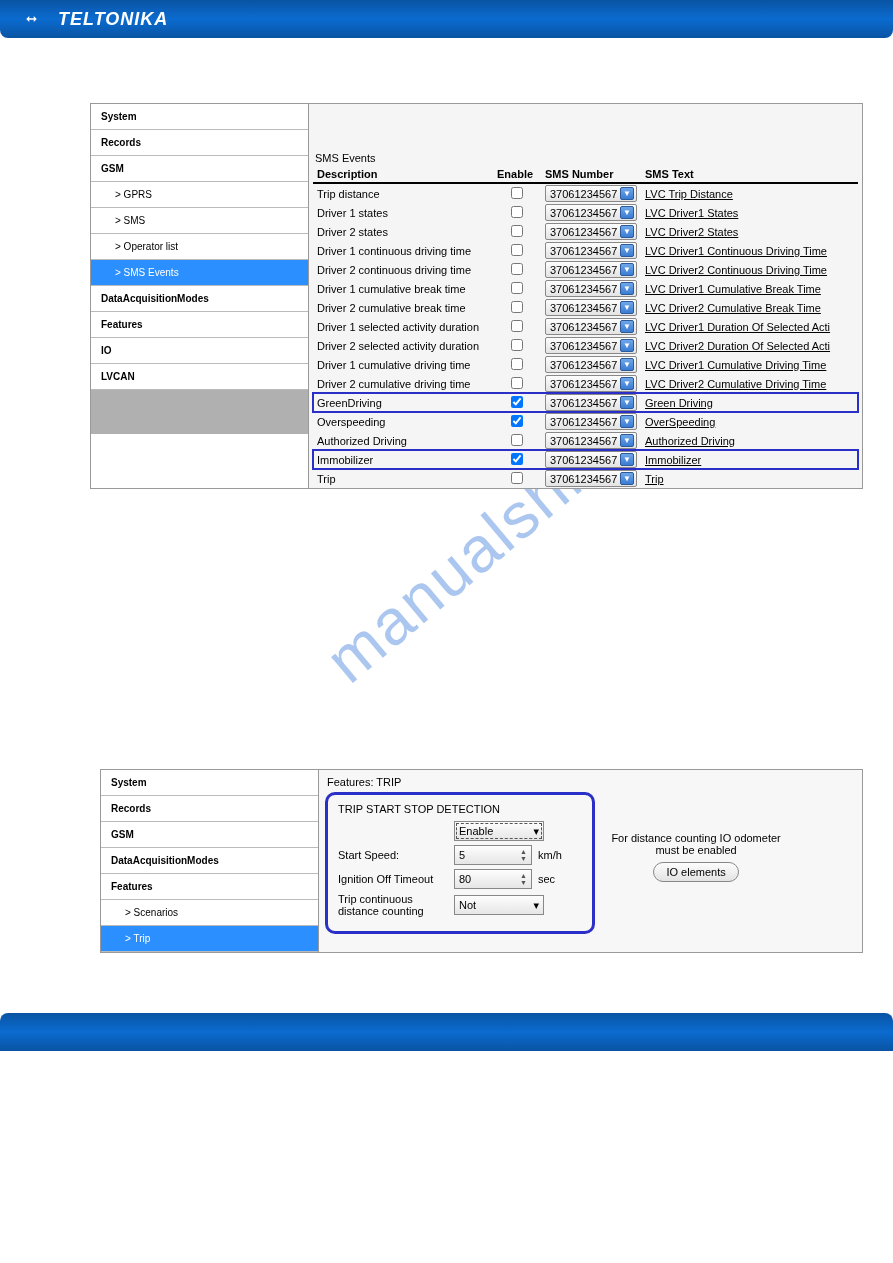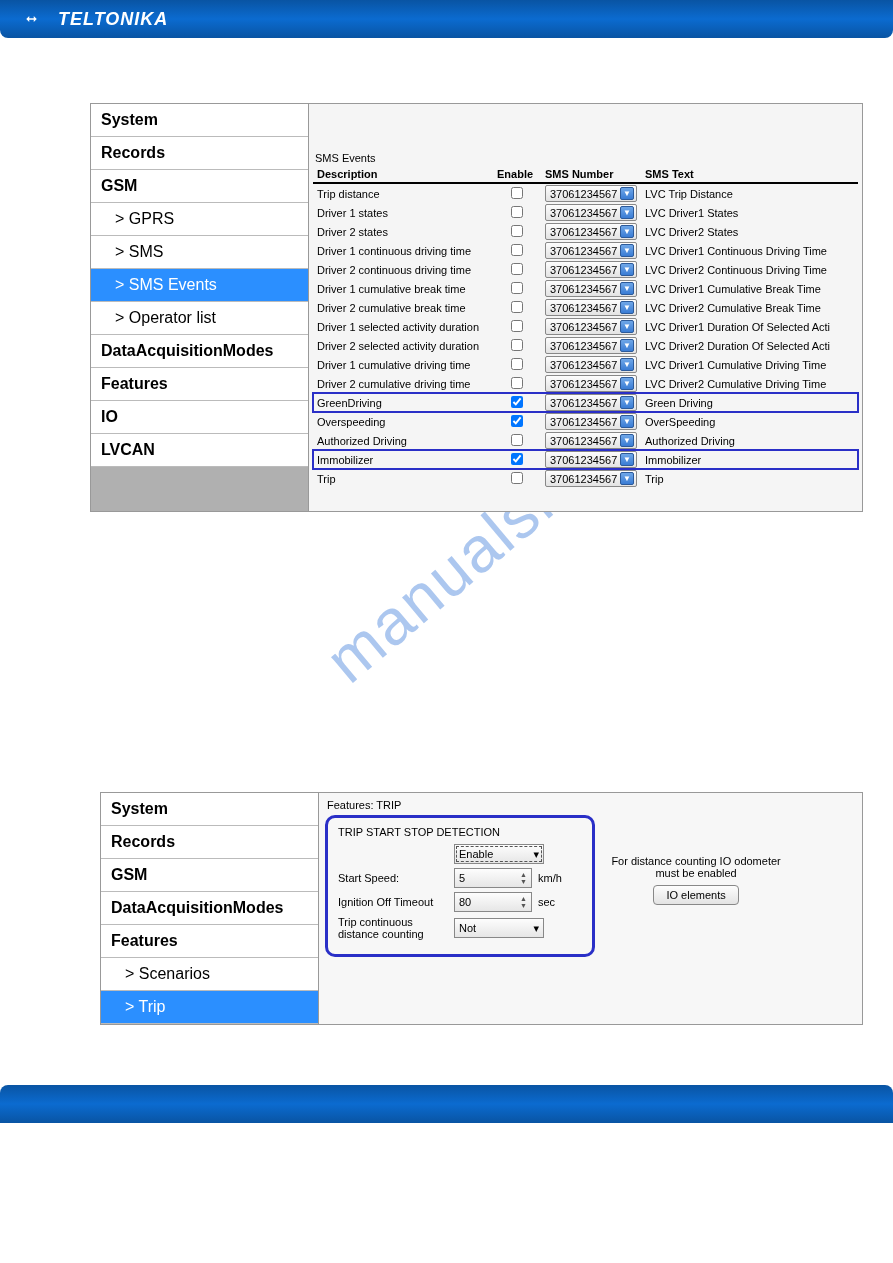--- a/index.html
+++ b/index.html
@@ -24,21 +24,21 @@
     font-weight: 400; pointer-events: none; z-index: 0;
     letter-spacing: 2px;
   }
   
   .panel-wrap { margin: 65px 30px 40px 90px; position: relative; z-index: 1; }
   .panel { display: flex; background: #f0f0f0; border: 1px solid #999; }
   
   .sidebar { width: 218px; background: #fff; border-right: 1px solid #999; }
   .sidebar-item {
     padding: 7px 10px; border-bottom: 1px solid #bbb;
-    font-size: 16px; cursor: pointer; background: #fff;
+    font-size: 10px; cursor: pointer; background: #fff;
   }
   .sidebar-item.bold { font-weight: bold; }
   .sidebar-item.sub { padding-left: 24px; font-weight: normal; }
   .sidebar-item.active { background: #2b8fff; color: #fff; }
   .sidebar-filler { background: #b0b0b0; height: 44px; }
   
   .content { flex: 1; background: #f5f5f5; padding: 2px 4px 0 4px; font-size: 11px; }
   .section-title { font-size: 11px; padding: 2px 0 1px 2px; margin-top: 44px; }
   
   .ev-table { width: 100%; border-collapse: collapse; font-size: 11px; }
@@ -52,21 +52,21 @@
     display: inline-flex; align-items: center; justify-content: space-between;
     width: 92px; height: 17px; padding: 0 2px 0 4px;
     background: linear-gradient(#fdfdfd,#e3e3e3);
     border: 1px solid #888; border-radius: 2px; font-size: 11px;
   }
   .dd-arrow {
     width: 14px; height: 13px; display: inline-flex; align-items: center; justify-content: center;
     background: linear-gradient(#6fa7e8,#3a7cd4); border: 1px solid #2c5a9a; border-radius: 2px;
     color: #fff; font-size: 8px;
   }
-  .sms-text { padding-left: 4px; }
+  .sms-text { padding-left: 4px; text-decoration: underline; }
   
   
   .panel2-wrap { margin: 280px 30px 20px 100px; position: relative; z-index: 1; }
   .panel2 { display: flex; border: 1px solid #999; }
   .sidebar2 { width: 218px; background: #fff; border-right: 1px solid #999; }
   .content2 { flex: 1; background: #f7f7f7; padding: 4px 6px; }
   .sect-label { font-size: 11px; padding: 2px 0 4px 2px; }
   .trip-box {
     border: 3px solid #2a2fc7; border-radius: 10px;
     padding: 8px 10px 10px 10px; width: 270px; background: #f7f7f7;
@@ -81,21 +81,21 @@
     font-size: 11px; padding: 0 4px;
   }
   .sel { width: 90px; }
   .num-in { width: 78px; display: flex; align-items: center; justify-content: space-between; }
   .spin { display: flex; flex-direction: column; font-size: 7px; color: #555; line-height: 7px; }
   .sel.dashed { outline: 1px dashed #555; outline-offset: -3px; }
   
   .right-info { display: inline-block; vertical-align: top; margin-left: 8px; width: 180px; text-align: center; padding-top: 40px; font-size: 11px; }
   .io-btn {
     display: inline-block; margin-top: 6px; padding: 3px 12px;
-    background: linear-gradient(#fdfdfd,#e3e3e3); border: 1px solid #888; border-radius: 4px;
+    background: linear-gradient(#fdfdfd,#e3e3e3); border: 1px solid #888; border-radius: 10px;
     font-size: 11px; cursor: pointer;
   }
 </style>
 </head>
 <body>
 
 <div class="header-bar">
   <div class="logo">
     <svg class="logo-icon" viewBox="0 0 24 24">
         <path fill="#fff" d="M3 12l4-4v3h6v-3l4 4-4 4v-3H7v3z"></path>
@@ -107,22 +107,22 @@
 <div class="watermark">manualshive.co</div>
 
 <div class="panel-wrap">
   <div class="panel">
     <div class="sidebar" id="sidebar1">
         <div class="sidebar-item bold">System</div>
         <div class="sidebar-item bold">Records</div>
         <div class="sidebar-item bold">GSM</div>
         <div class="sidebar-item sub">&gt; GPRS</div>
         <div class="sidebar-item sub">&gt; SMS</div>
+        <div class="sidebar-item sub">&gt; Operator list</div>
         <div class="sidebar-item sub active">&gt; SMS Events</div>
-        <div class="sidebar-item sub">&gt; Operator list</div>
         <div class="sidebar-item bold">DataAcquisitionModes</div>
         <div class="sidebar-item bold">Features</div>
         <div class="sidebar-item bold">IO</div>
         <div class="sidebar-item bold">LVCAN</div>
         <div class="sidebar-filler" style="height: 44px;"></div>
       </div>
     <div class="content">
       <div class="section-title">SMS Events</div>
       <table class="ev-table">
         <thead>

